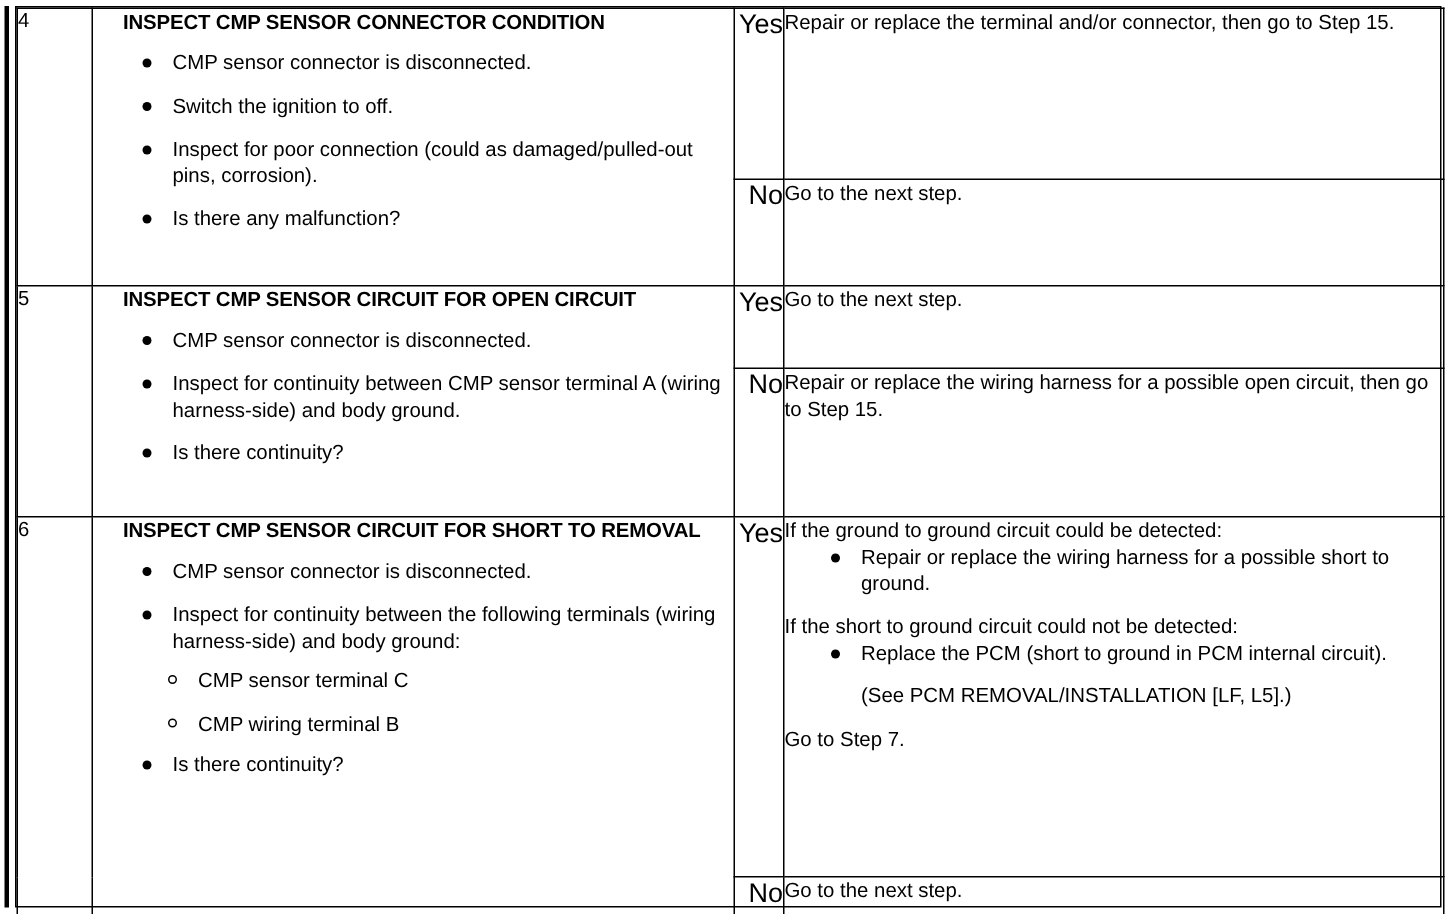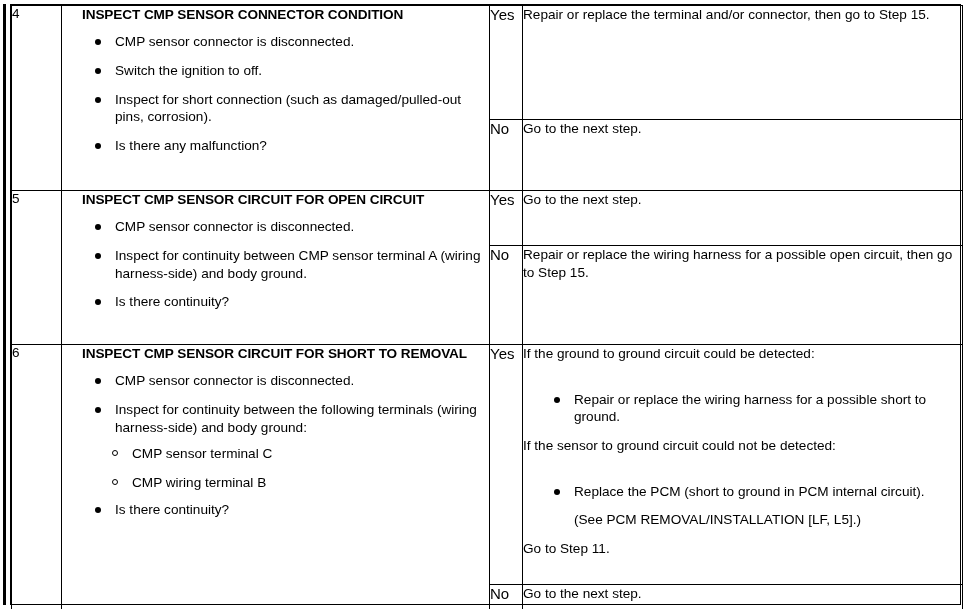--- a/index.html
+++ b/index.html
@@ -57,23 +57,23 @@
 
   .cell-step {
     font-size: 13.5px;
     padding: 2px 0 0 4px;
     line-height: 1.15;
   }
   .cell-symptom {
     padding: 3px 6px 4px 6px;
   }
   .cell-yn {
-    font-size: 15px;
+    font-size: 18px;
     padding: 3px 3px 0 3px;
-    text-align: left;
+    text-align: right;
     line-height: 1.2;
   }
   .cell-action {
     padding: 3px 6px 4px 5px;
   }
 
   .title {
     font-size: 13.6px;
     font-weight: bold;
     line-height: 1.28;
@@ -122,21 +122,21 @@
     box-sizing: border-box;
   }
 
   .para {
     font-size: 13.6px;
     line-height: 1.30;
     margin: 0;
   }
 
   ul.bl.act {
-    margin-top: 28px;
+    margin-top: 0;
     margin-left: 29px;
     margin-bottom: 11px;
   }
   ul.bl.act > li::before {
     content: "";
     position: absolute;
     left: 2px;
     top: 6px;
     width: 6px;
     height: 6px;
@@ -165,21 +165,21 @@
 
         <tr>
           <td class="cell-step" rowspan="2">
             <span>4</span>
           </td>
           <td class="cell-symptom" rowspan="2">
             <div class="title">INSPECT CMP SENSOR CONNECTOR CONDITION</div>
             <ul class="bl lvl1">
               <li>CMP sensor connector is disconnected.</li>
               <li>Switch the ignition to off.</li>
-              <li>Inspect for short connection (such as damaged/pulled-out pins, corrosion).</li>
+              <li>Inspect for poor connection (could as damaged/pulled-out pins, corrosion).</li>
               <li>Is there any malfunction?</li>
             </ul>
           </td>
           <td class="cell-yn" style="height:113px;">
             <span>Yes</span>
           </td>
           <td class="cell-action">
             <p class="para">Repair or replace the terminal and/or connector, then go to Step 15.</p>
           </td>
         </tr>
@@ -239,26 +239,26 @@
             </ul>
           </td>
           <td class="cell-yn" style="height:239px;">
             <span>Yes</span>
           </td>
           <td class="cell-action">
             <p class="para">If the ground to ground circuit could be detected:</p>
             <ul class="bl act">
               <li>Repair or replace the wiring harness for a possible short to ground.</li>
             </ul>
-            <p class="para" style="margin-top:0;">If the sensor to ground circuit could not be detected:</p>
+            <p class="para" style="margin-top:0;">If the short to ground circuit could not be detected:</p>
             <ul class="bl act">
               <li>Replace the PCM (short to ground in PCM internal circuit).</li>
             </ul>
             <p class="note-indent">(See PCM REMOVAL/INSTALLATION [LF, L5].)</p>
-            <p class="para" style="margin-top:0;">Go to Step 11.</p>
+            <p class="para" style="margin-top:0;">Go to Step 7.</p>
           </td>
         </tr>
         <tr>
           <td class="cell-yn" style="height:25px;">
             <span>No</span>
           </td>
           <td class="cell-action">
             <p class="para">Go to the next step.</p>
           </td>
         </tr>

